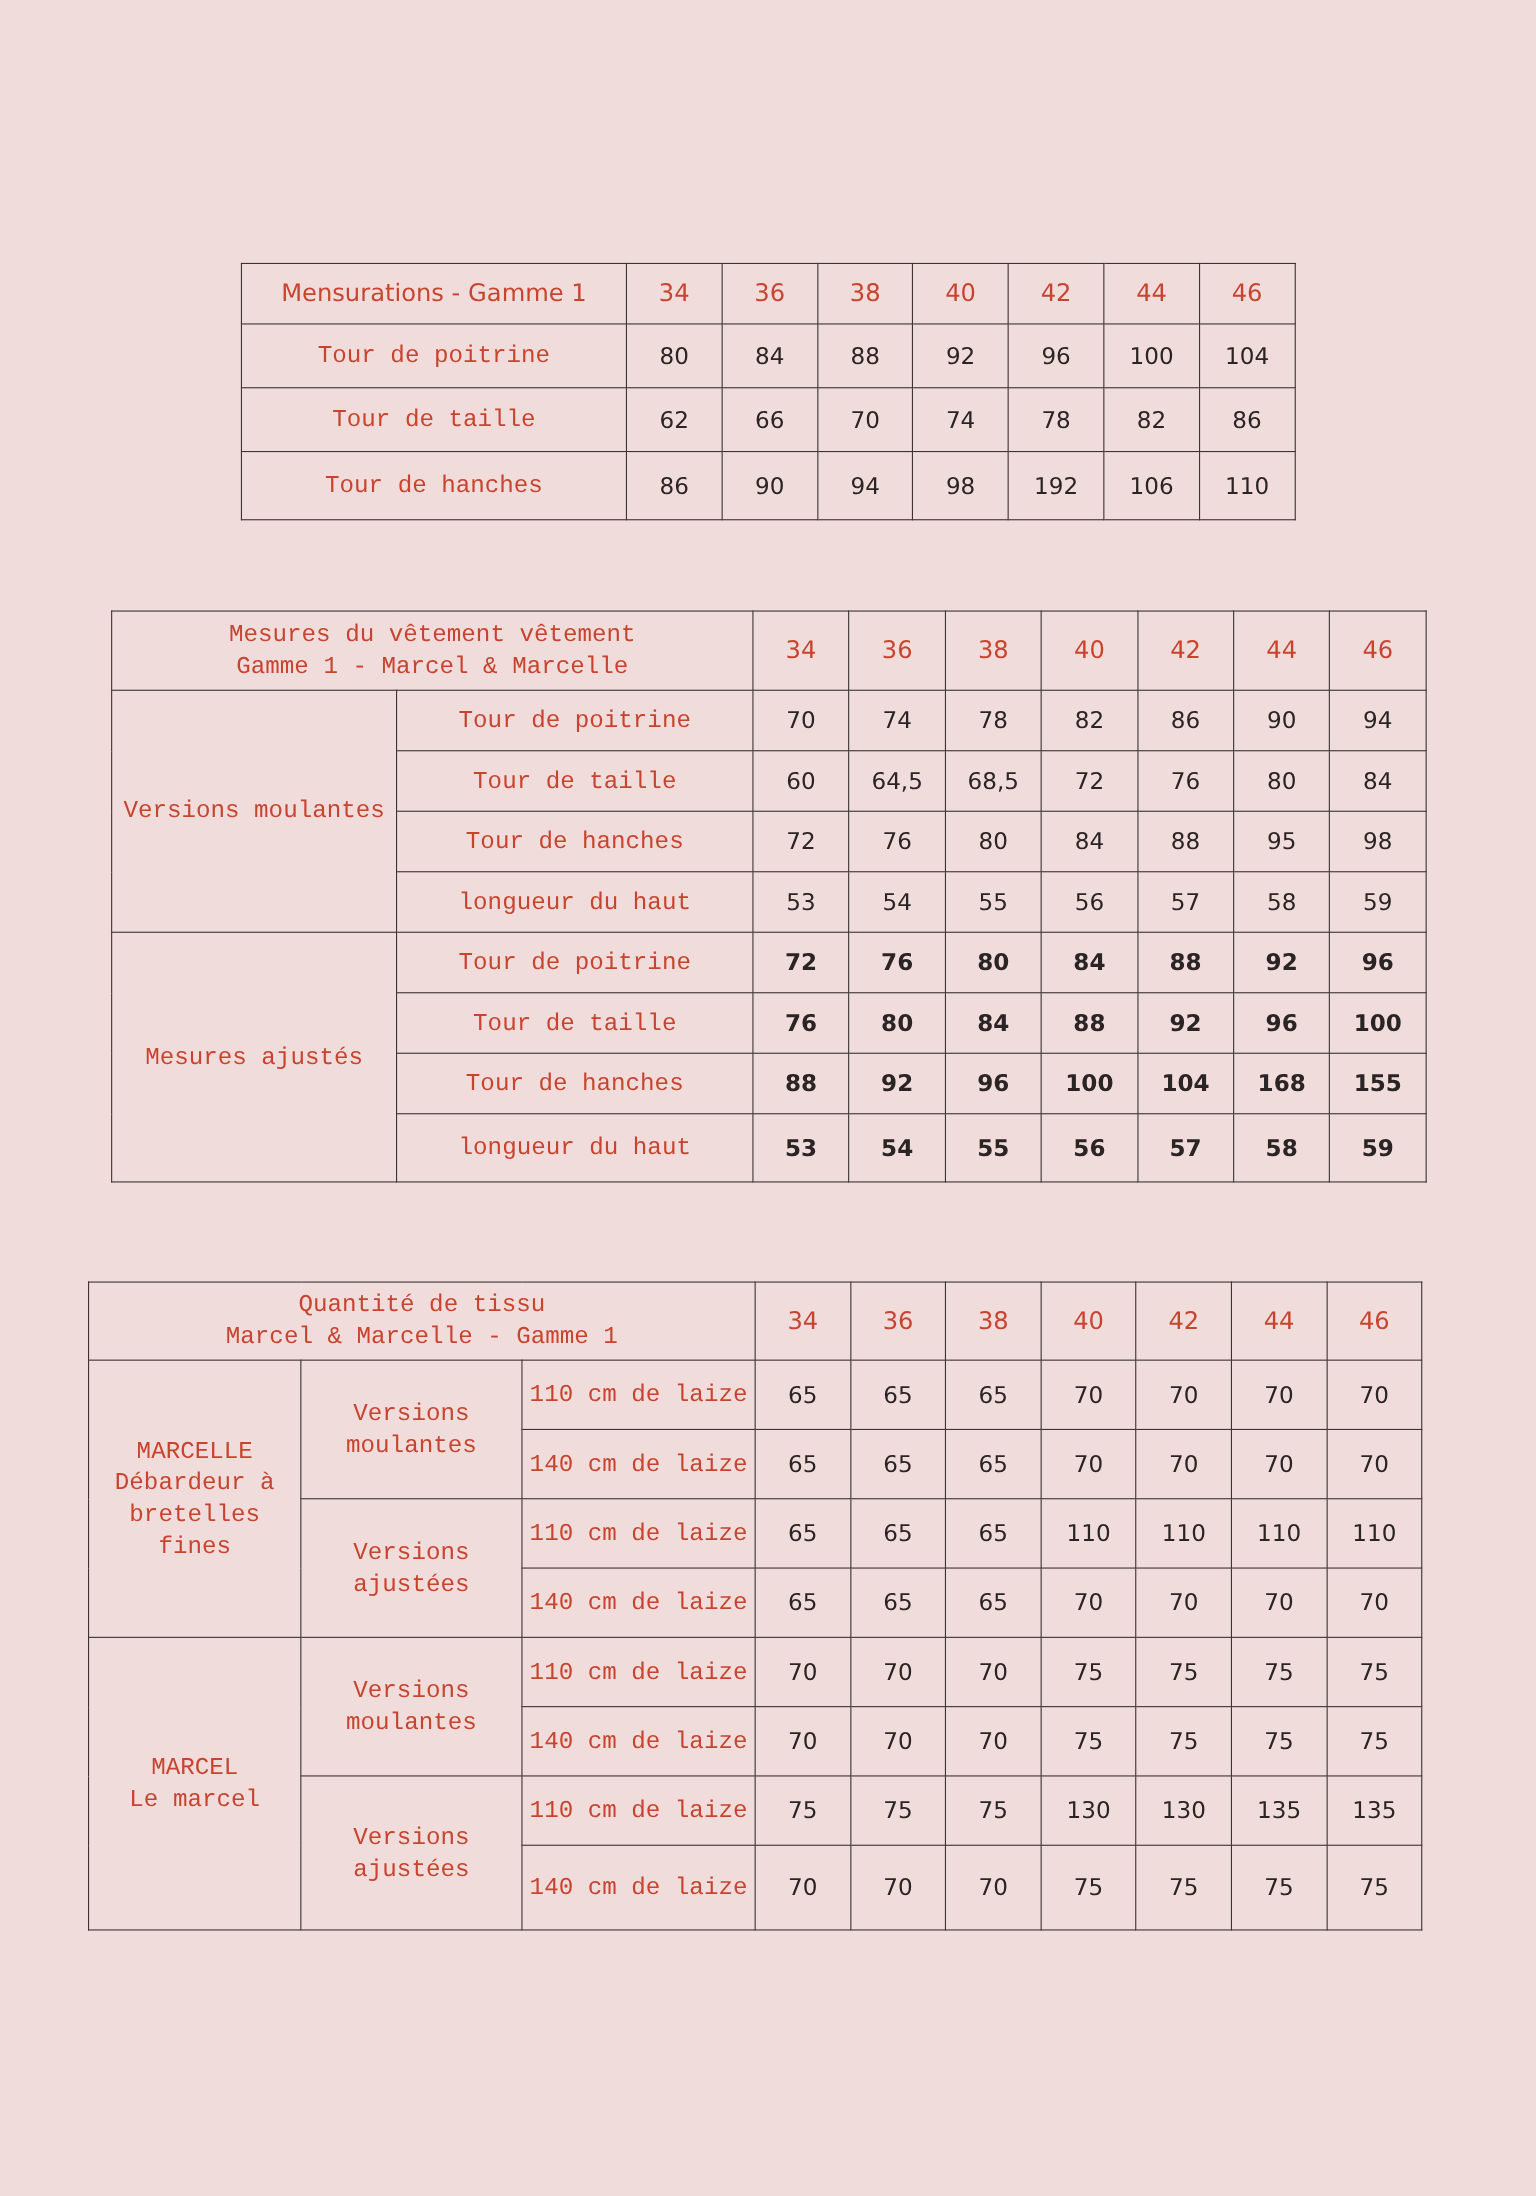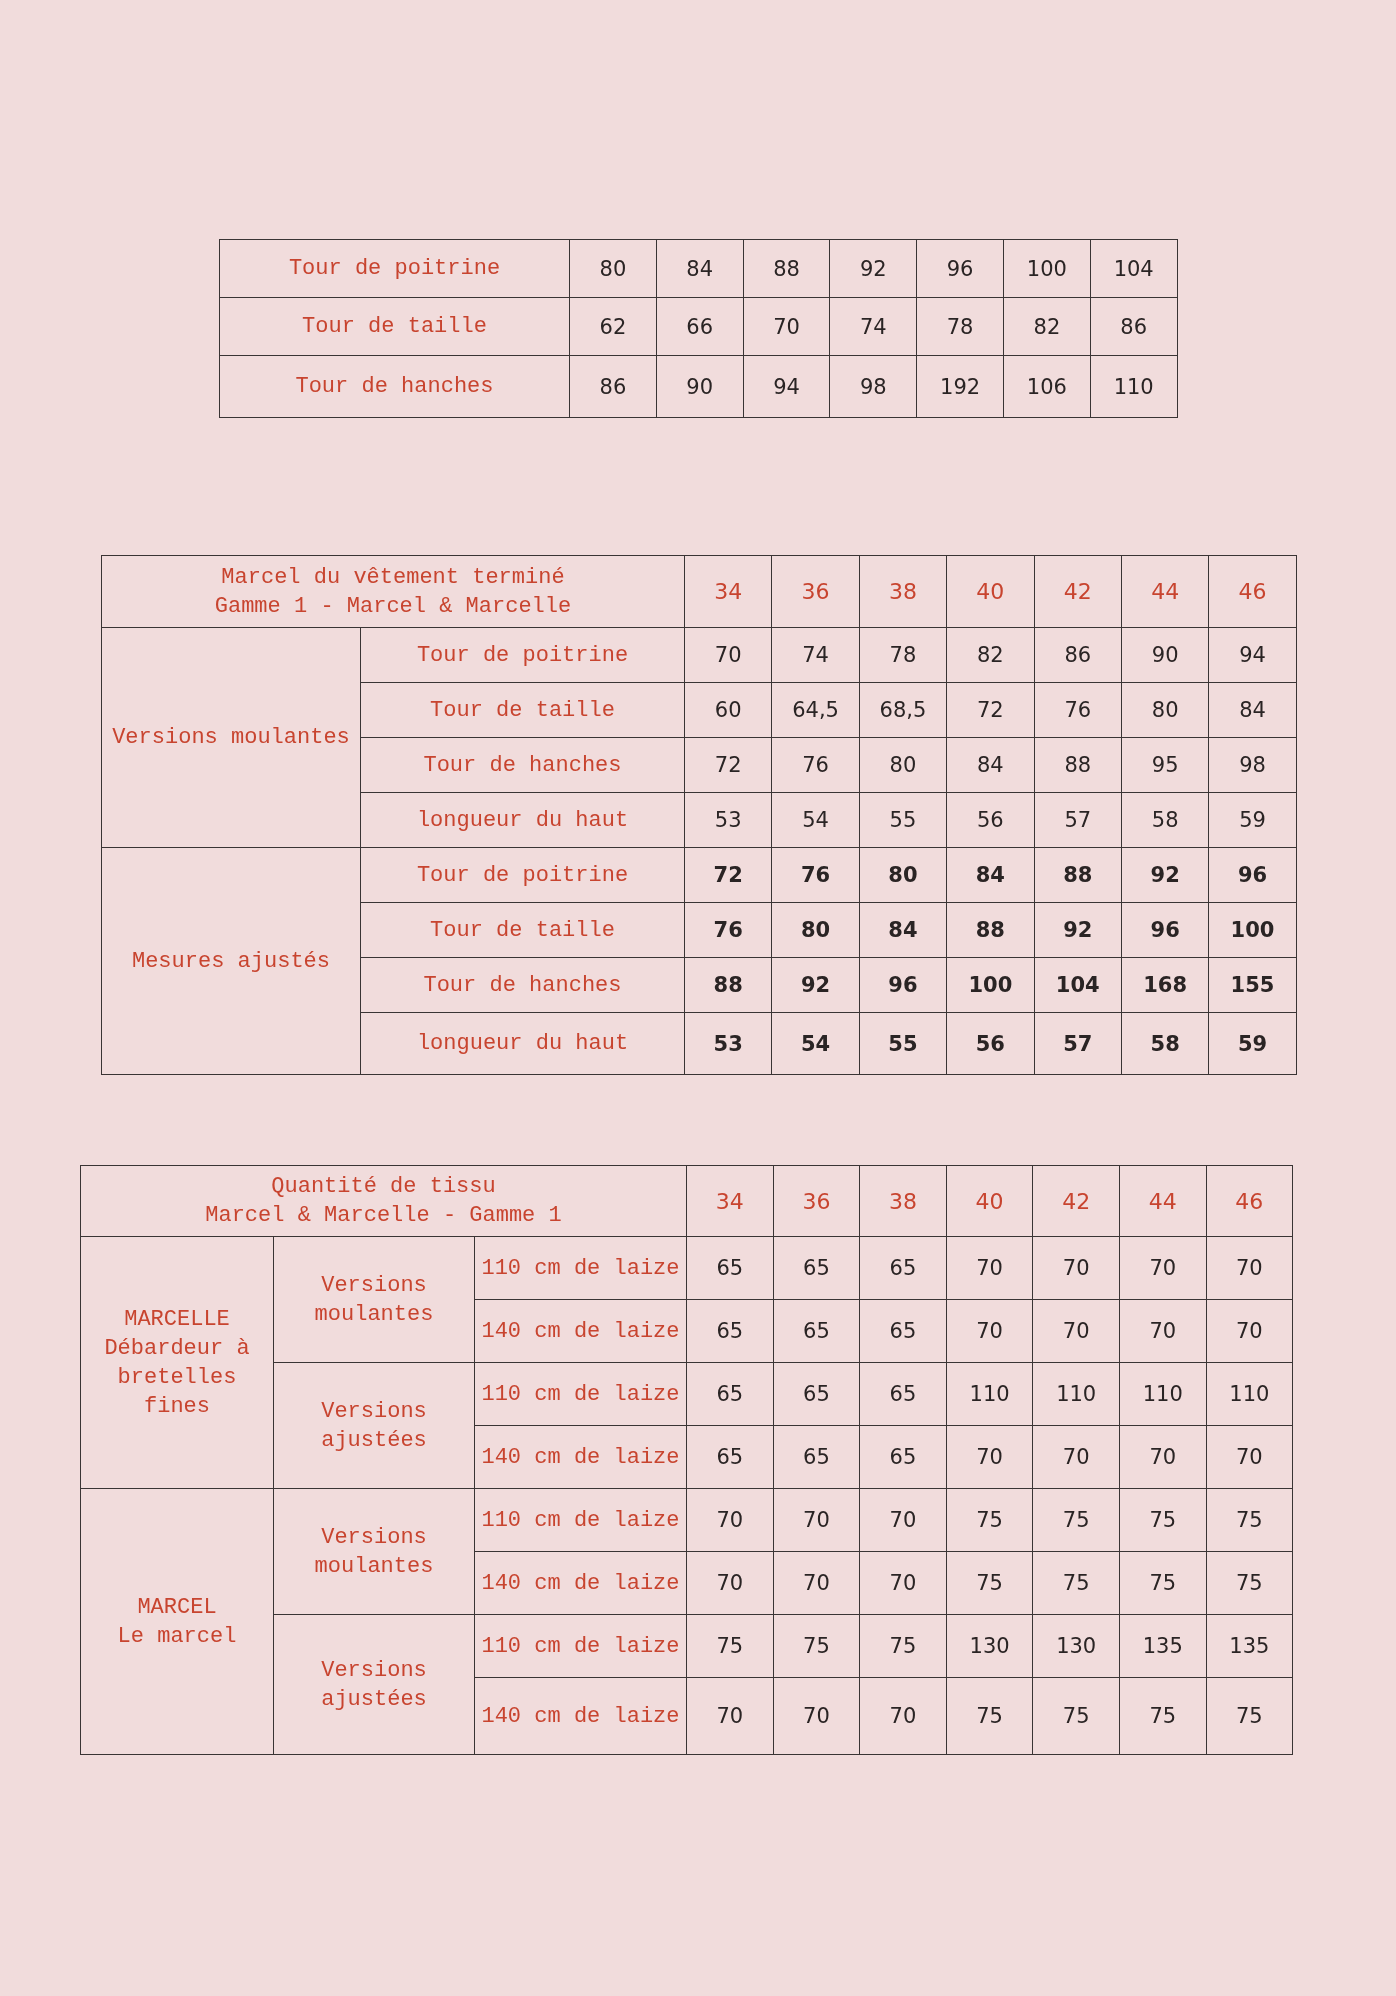--- a/index.html
+++ b/index.html
@@ -60,20 +60,30 @@
       <col class="c0">
       <col class="cn">
       <col class="cn">
       <col class="cn">
       <col class="cn">
       <col class="cn">
       <col class="cn">
       <col class="cn">
     </colgroup>
   <tbody>
+      <tr class="h">
+    <th class="hdr">Mensurations - Gamme 1</th>
+    <th class="hdr">34</th>
+    <th class="hdr">36</th>
+    <th class="hdr">38</th>
+    <th class="hdr">40</th>
+    <th class="hdr">42</th>
+    <th class="hdr">44</th>
+    <th class="hdr">46</th>
+  </tr>
   <tr class="r">
     <td class="lbl">Tour de poitrine</td>
     <td class="num">80</td>
     <td class="num">84</td>
     <td class="num">88</td>
     <td class="num">92</td>
     <td class="num">96</td>
     <td class="num">100</td>
     <td class="num">104</td>
   </tr>
@@ -108,21 +118,21 @@
       <col class="cn">
       <col class="cn">
       <col class="cn">
       <col class="cn">
       <col class="cn">
       <col class="cn">
     </colgroup>
   <tbody>
       <tr class="h">
     <th class="lbl" colspan="2">
-      <div>Marcel du vêtement terminé</div>
+      <div>Mesures du vêtement vêtement</div>
       <div>Gamme 1 - Marcel &amp; Marcelle</div>
     </th>
     <th class="hdr">34</th>
     <th class="hdr">36</th>
     <th class="hdr">38</th>
     <th class="hdr">40</th>
     <th class="hdr">42</th>
     <th class="hdr">44</th>
     <th class="hdr">46</th>
   </tr>

